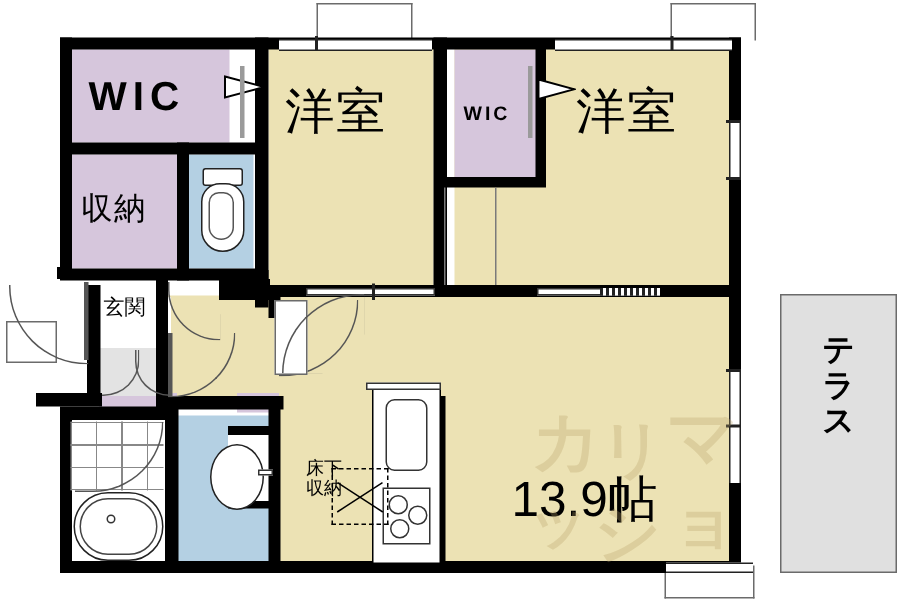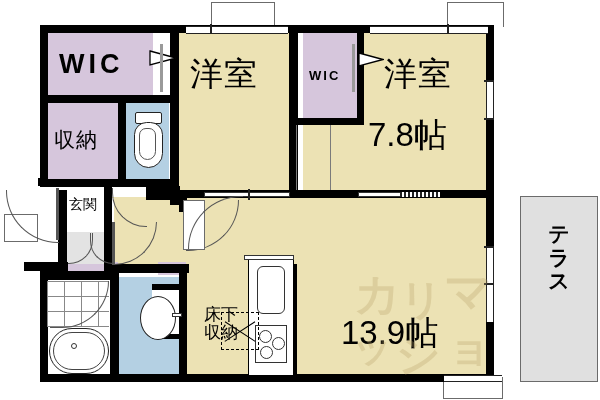--- a/index.html
+++ b/index.html
@@ -28,21 +28,21 @@
 
   
   .lbl{position:absolute;color:#000;white-space:nowrap;line-height:1;}
   .lbl-wic-big{font-size:27px;font-weight:700;letter-spacing:4px;}
   .lbl-wic-sm {font-size:13px;font-weight:700;letter-spacing:2px;}
   .lbl-room   {font-size:33px;font-weight:500;letter-spacing:1px;}
   .lbl-size   {font-size:33px;font-weight:500;letter-spacing:0px;}
   .lbl-ldk    {font-size:31px;font-weight:700;letter-spacing:6px;}
   .lbl-sou    {font-size:21px;font-weight:500;letter-spacing:1px;}
   .lbl-gen    {font-size:14px;font-weight:500;letter-spacing:0px;}
-  .lbl-yuka   {font-size:17px;font-weight:500;line-height:1.05;text-align:center;}
+  .lbl-yuka   {font-size:12px;font-weight:500;line-height:1.05;text-align:center;}
   .lbl-terr   {font-size:21px;font-weight:600;line-height:1.12;text-align:center;}
 
   
   .swing{position:absolute;border:1px solid #555;background:transparent;}
 
   
   .tub{position:absolute;border:1.4px solid #222;border-radius:26px;background:#fff;}
   .tub2{position:absolute;border:1px solid #444;border-radius:22px;background:transparent;}
   .sinkOv{position:absolute;border:1.4px solid #222;border-radius:50%;background:#fff;}
   .wc{position:absolute;border:1.4px solid #222;background:#fff;}
@@ -237,21 +237,20 @@
 
   <div class="lbl lbl-wic-big" style="left:59px;top:51px;">WIC</div>
 
   <div class="lbl lbl-sou" style="left:54px;top:129px;">収納</div>
 
   <div class="lbl lbl-wic-sm" style="left:309px;top:69px;">WIC</div>
 
   <div class="lbl lbl-room" style="left:190px;top:57px;">洋室</div>
 
   <div class="lbl lbl-room" style="left:384px;top:57px;">洋室</div>
-  <div class="lbl lbl-size" style="left:368px;top:118px;">7.8帖</div>
 
   <div class="lbl lbl-size" style="left:341px;top:316px;">13.9帖</div>
 
   <div class="lbl lbl-gen" style="left:69px;top:197px;">玄関</div>
 
   <div class="lbl lbl-yuka" style="left:204px;top:306px;width:18px;">
     <div>床下</div>
     <div>収納</div>
   </div>
 

